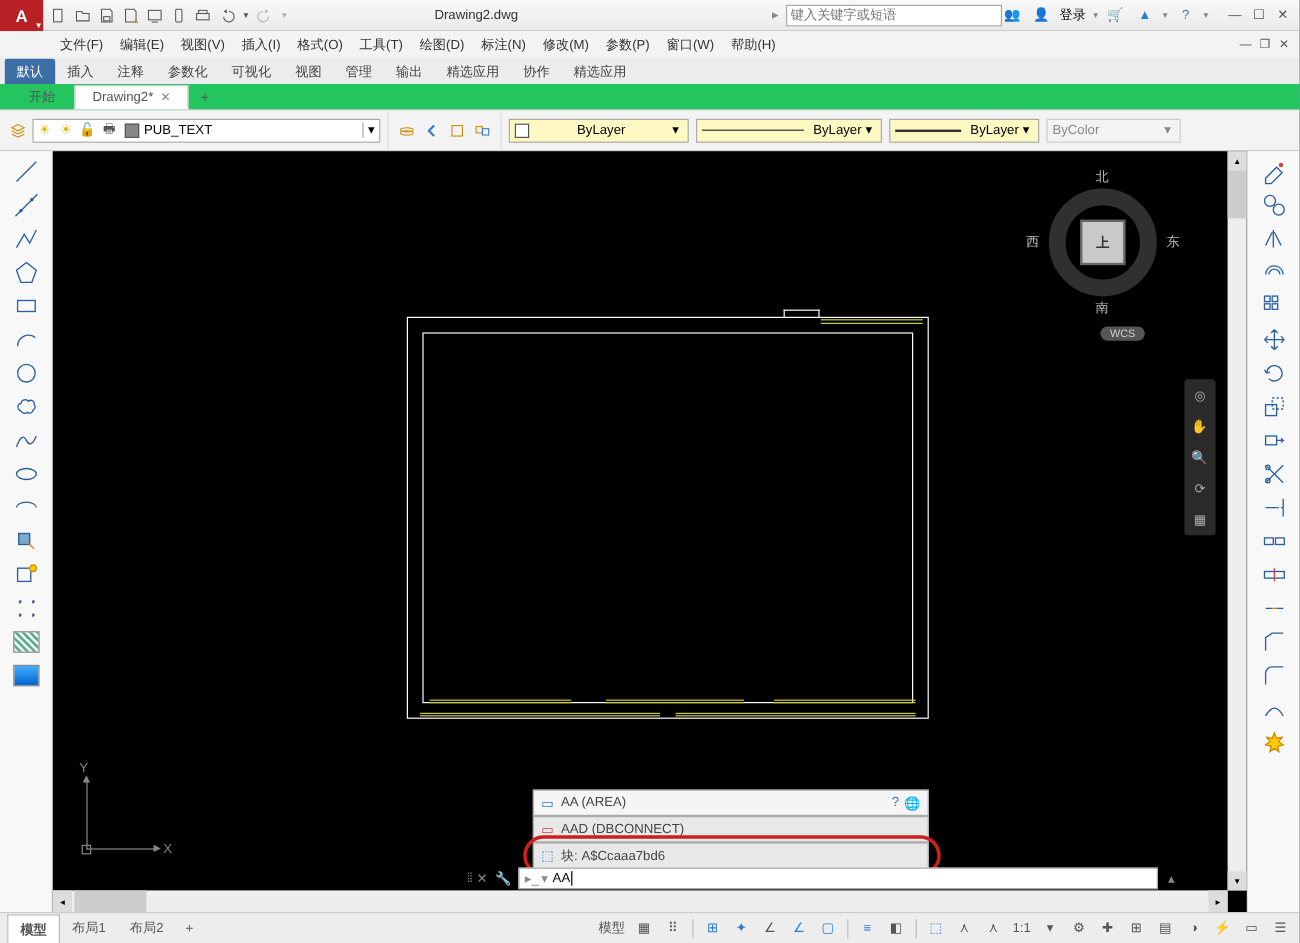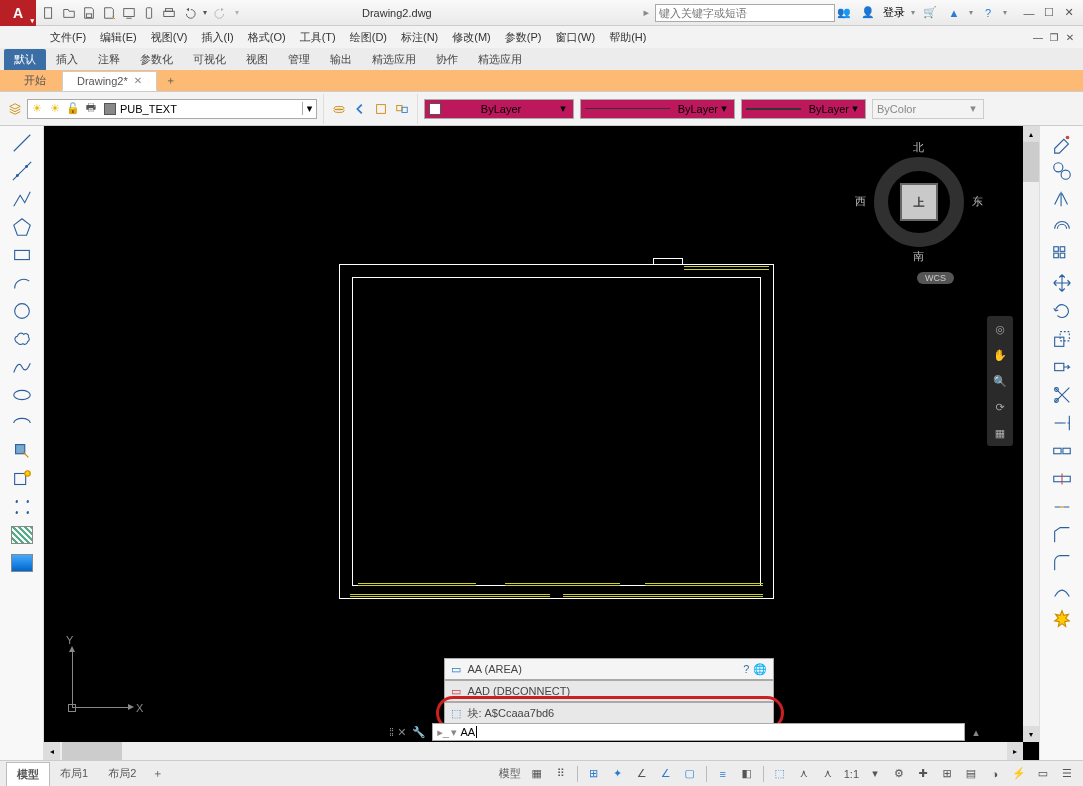--- a/index.html
+++ b/index.html
@@ -23,33 +23,33 @@
 .menubar { height:22px; background:#f3f3f3; display:flex; align-items:center; padding-left:50px; gap:14px; color:#333; position:relative;}
 .menubar .mdi-btns{position:absolute; right:6px; display:flex; gap:2px;}
 .menubar .mdi-btns span{width:14px;height:14px;display:flex;align-items:center;justify-content:center;color:#555;font-size:10px;}
 
 
 .ribbon-tabs { height:22px; background:#ECECEC; display:flex; align-items:flex-end; padding-left:4px; gap:0;}
 .rtab{padding:3px 10px; color:#444;}
 .rtab.active{background:#3b6ea5;color:#fff;border-radius:2px 2px 0 0;}
 
 
-.file-tabs{height:22px;background:#fdba74;display:flex;align-items:center;padding-left:10px;gap:2px;border-bottom:1px solid #ccc;}
+.file-tabs{height:22px;background:#22c55e;display:flex;align-items:center;padding-left:10px;gap:2px;border-bottom:1px solid #ccc;}
 .ftab{padding:3px 14px;color:#555;display:flex;align-items:center;gap:6px;}
 .ftab.active{background:#fff;border:1px solid #ccc;border-bottom:1px solid #fff;}
 .ftab .x{color:#888;font-size:10px;}
 .ftab.add{padding:3px 6px;}
 
 
 .propbar{height:34px;background:#F3F3F3;border-bottom:1px solid #ccc;display:flex;align-items:center;padding:0 6px;gap:6px;}
 .prop-group{display:flex;align-items:center;gap:3px;border-right:1px solid #ddd;padding-right:6px;height:30px;}
 .layer-sel{display:flex;align-items:center;border:1px solid #aaa;background:#fff;height:20px;width:290px;}
 .layer-sel .sw{width:12px;height:12px;background:#888;border:1px solid #555;margin:0 4px;}
 .layer-sel .dd{margin-left:auto;width:14px;text-align:center;border-left:1px solid #aaa;}
-.sel{display:flex;align-items:center;border:1px solid #aaa;background:#be185d;height:20px;padding:0 4px;justify-content:space-between;}
+.sel{display:flex;align-items:center;border:1px solid #aaa;background:#fef9c3;height:20px;padding:0 4px;justify-content:space-between;}
 .sel .dd{width:12px;text-align:center;}
 .sel.w155{width:150px;}
 .sel.w160{width:155px;}
 .sel.w130{width:125px;}
 .sel.w110{width:112px;background:#F3F3F3;border-color:#ccc;color:#888;}
 .lineprev{flex:1;height:1px;background:#333;margin-right:8px;}
 .lineprev.th{height:2px;}
 
 
 .main{position:absolute;top:126px;left:0;right:0;bottom:26px;display:flex;}

